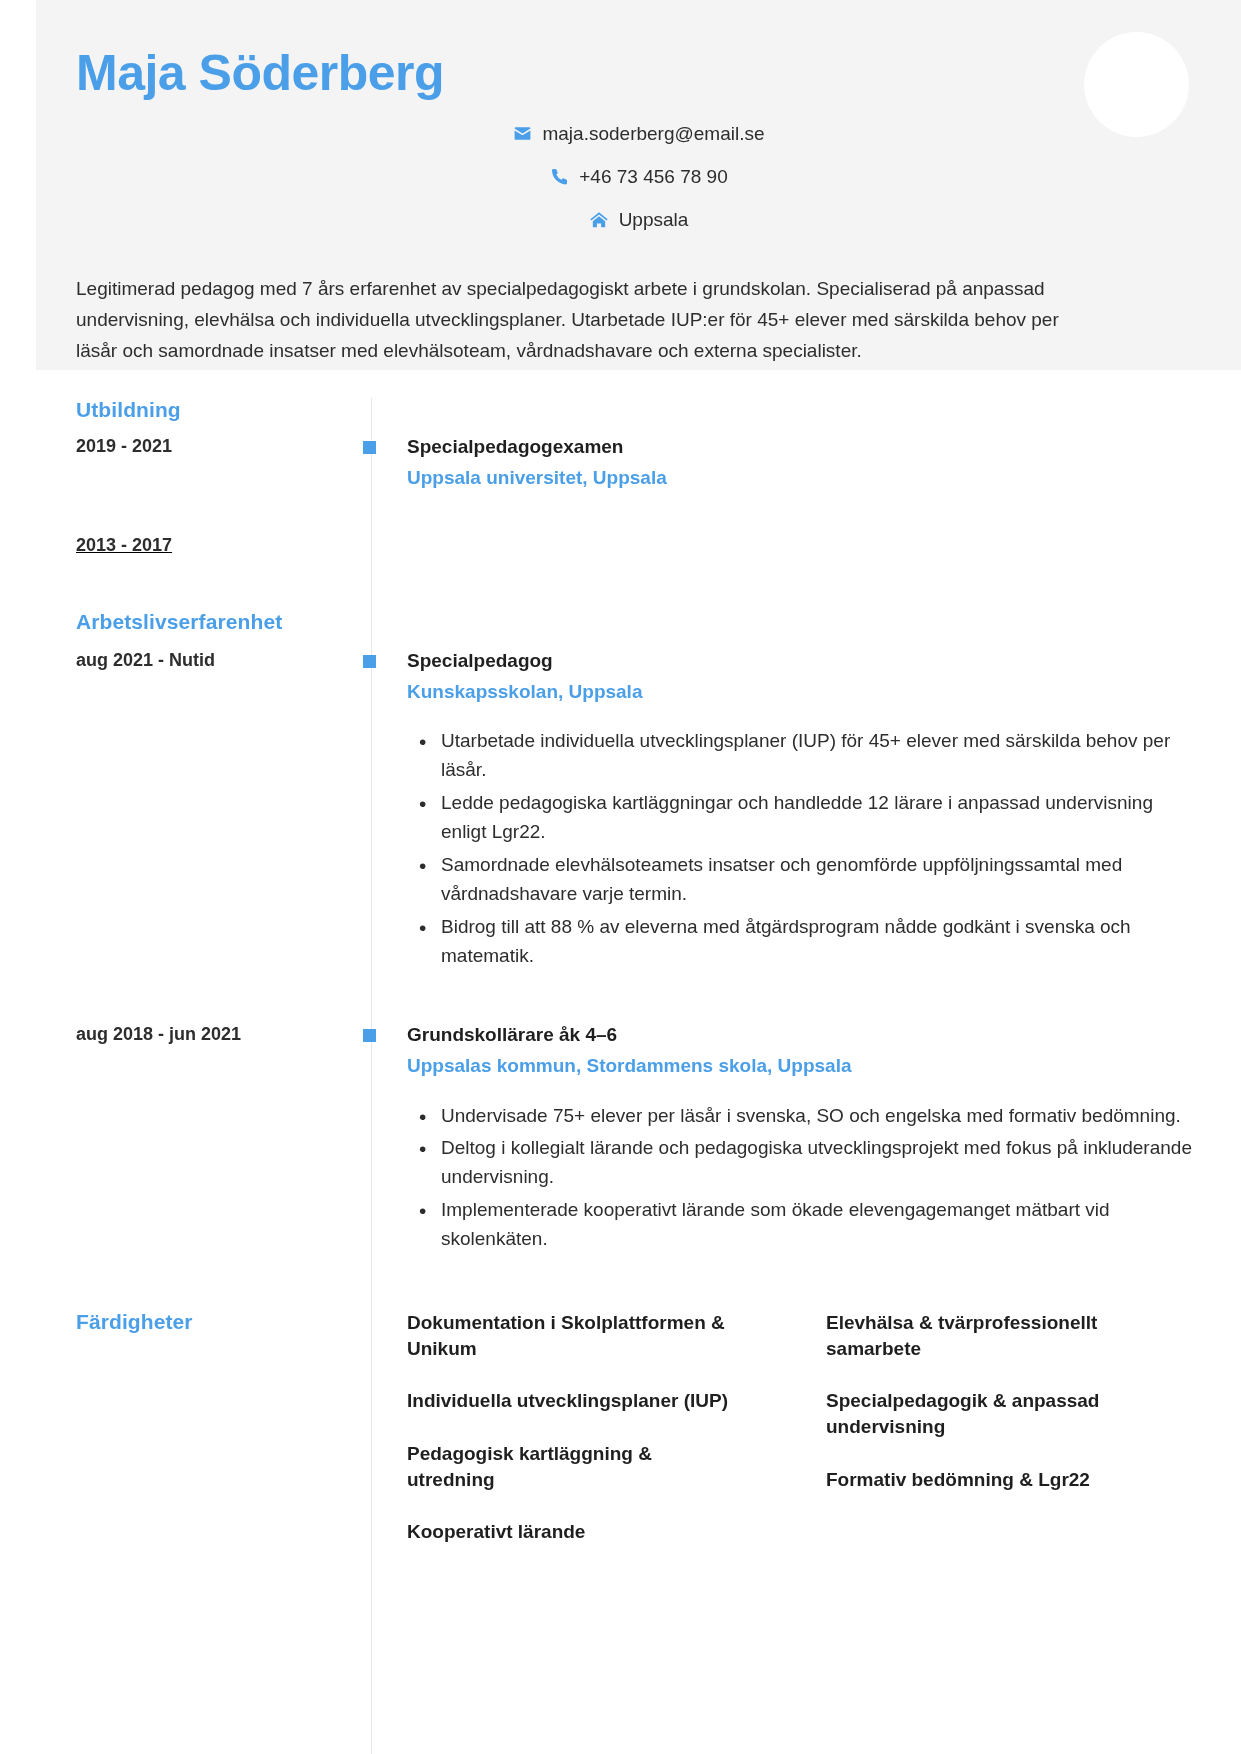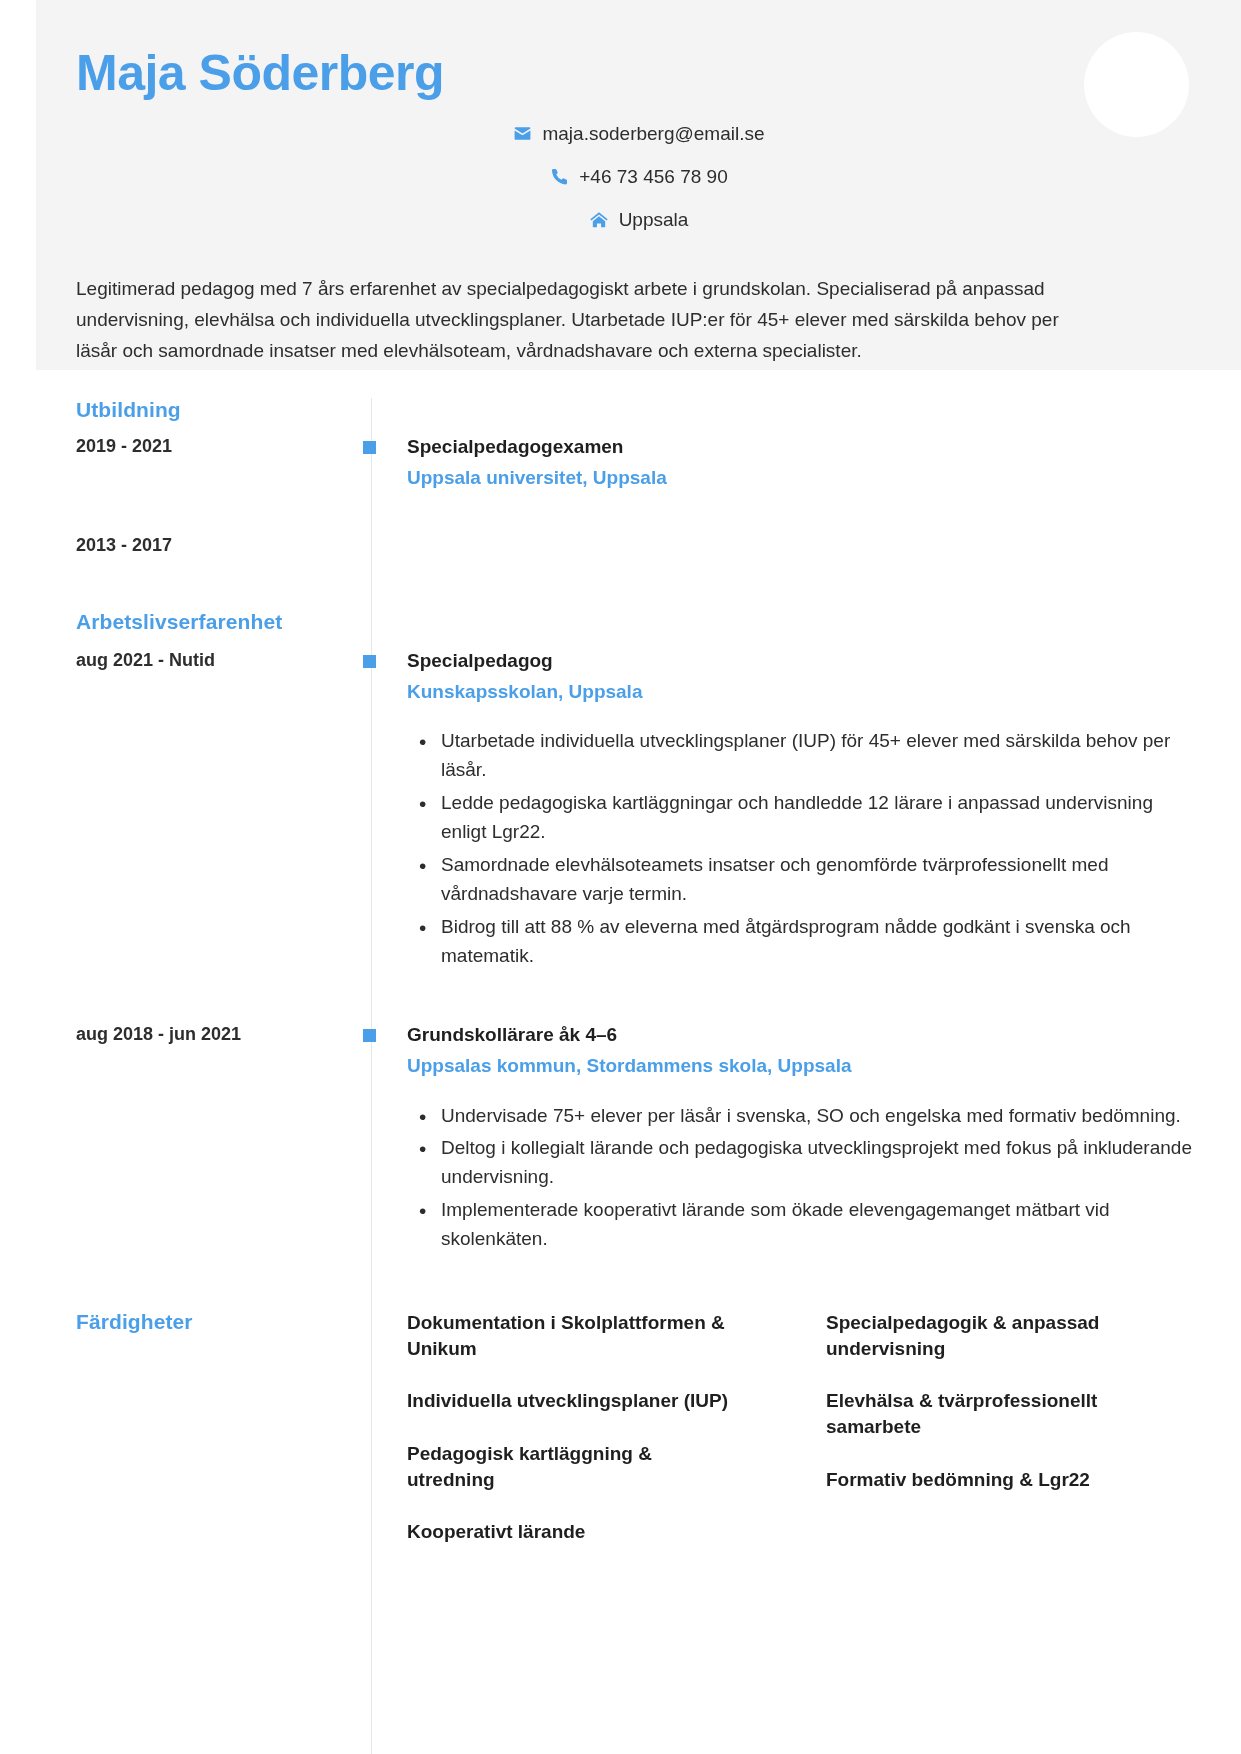--- a/index.html
+++ b/index.html
@@ -193,21 +193,21 @@
     left: -22px;
     top: -1px;
     font-size: 21px;
     color: #2d2d2d;
     line-height: 1.5;
   }
 
   
   .sp-edu-title   { margin-top: 28px; justify-content: flex-end; }
   .gap-edu-1      { margin-top: 12px; }
-  .gap-edu-2      { margin-top: 42px; }
+  .gap-edu-2      { margin-top: 42px; text-decoration: underline; }
   .gap-exp-head   { margin-top: 52px; }
   .gap-exp-1      { margin-top: 14px; }
   .gap-exp-2      { margin-top: 48px; }
   .gap-skills     { margin-top: 52px; }
 
   
   .skills-grid {
     display: grid;
     grid-template-columns: 1fr 1fr;
     column-gap: 44px;
@@ -305,21 +305,21 @@
 
     <div class="entry gap-exp-1">
       <div class="entry-date">aug 2021 - Nutid</div>
       <div class="entry-body">
         <span class="marker"></span>
         <div class="entry-title">Specialpedagog</div>
         <div class="entry-org">Kunskapsskolan, Uppsala</div>
         <ul class="bullets">
           <li>Utarbetade individuella utvecklingsplaner (IUP) för 45+ elever med särskilda behov per läsår.</li>
           <li>Ledde pedagogiska kartläggningar och handledde 12 lärare i anpassad undervisning enligt Lgr22.</li>
-          <li>Samordnade elevhälsoteamets insatser och genomförde tvärprofessionellt med vårdnadshavare varje termin.</li>
+          <li>Samordnade elevhälsoteamets insatser och genomförde uppföljningssamtal med vårdnadshavare varje termin.</li>
           <li>Bidrog till att 88 % av eleverna med åtgärdsprogram nådde godkänt i svenska och matematik.</li>
         </ul>
       </div>
     </div>
 
     <div class="entry gap-exp-2">
       <div class="entry-date">aug 2018 - jun 2021</div>
       <div class="entry-body">
         <span class="marker"></span>
         <div class="entry-title">Grundskollärare åk 4–6</div>
@@ -338,22 +338,22 @@
       </div>
       <div class="content">
         <div class="skills-grid">
           <div class="skill-col">
             <div class="skill-item">Dokumentation i Skolplattformen &amp; Unikum</div>
             <div class="skill-item">Individuella utvecklingsplaner (IUP)</div>
             <div class="skill-item">Pedagogisk kartläggning &amp; utredning</div>
             <div class="skill-item">Kooperativt lärande</div>
           </div>
           <div class="skill-col">
+            <div class="skill-item">Elevhälsa &amp; tvärprofessionellt samarbete</div>
             <div class="skill-item">Specialpedagogik &amp; anpassad undervisning</div>
-            <div class="skill-item">Elevhälsa &amp; tvärprofessionellt samarbete</div>
             <div class="skill-item">Formativ bedömning &amp; Lgr22</div>
           </div>
         </div>
       </div>
     </div>
 
   </div>
 </div>
 
 </body></html>

